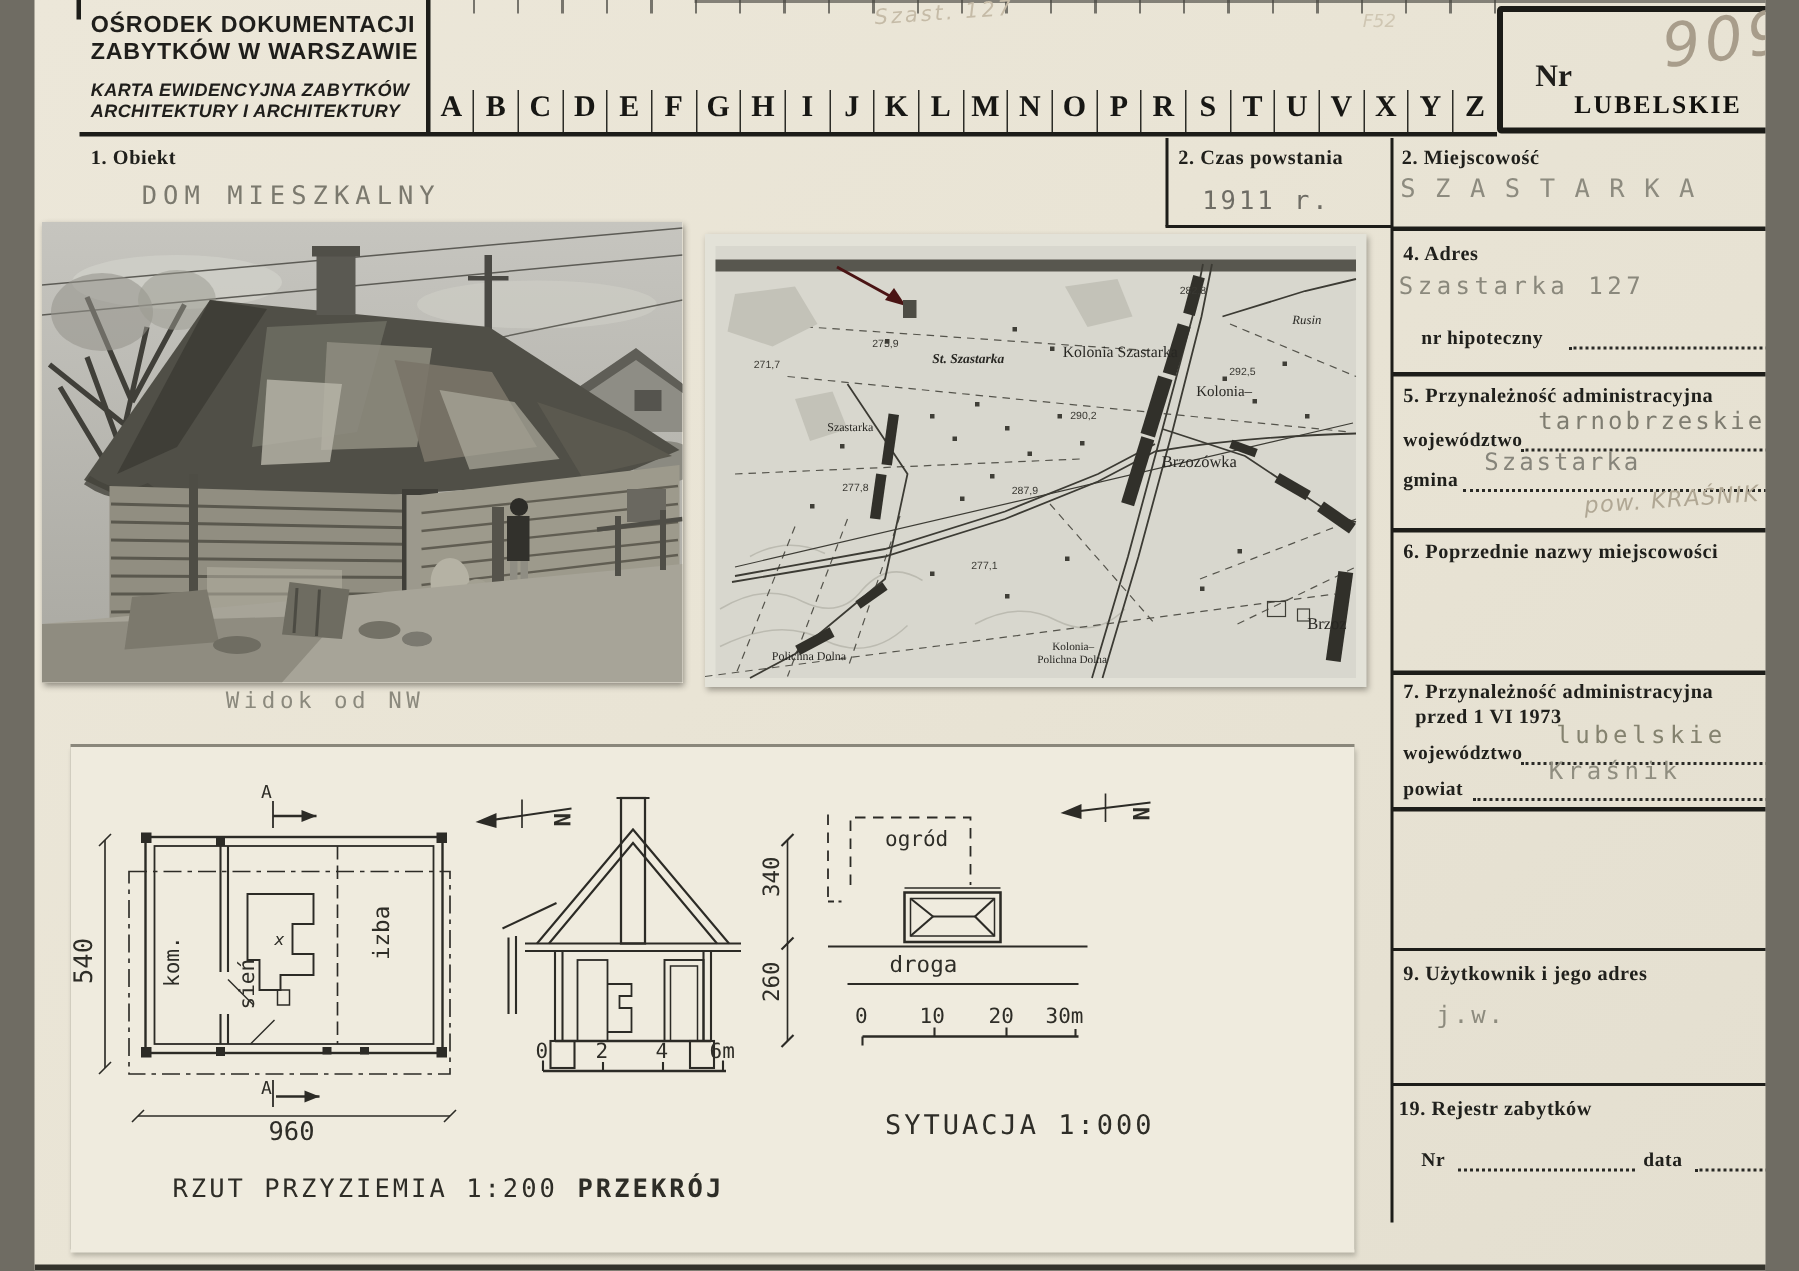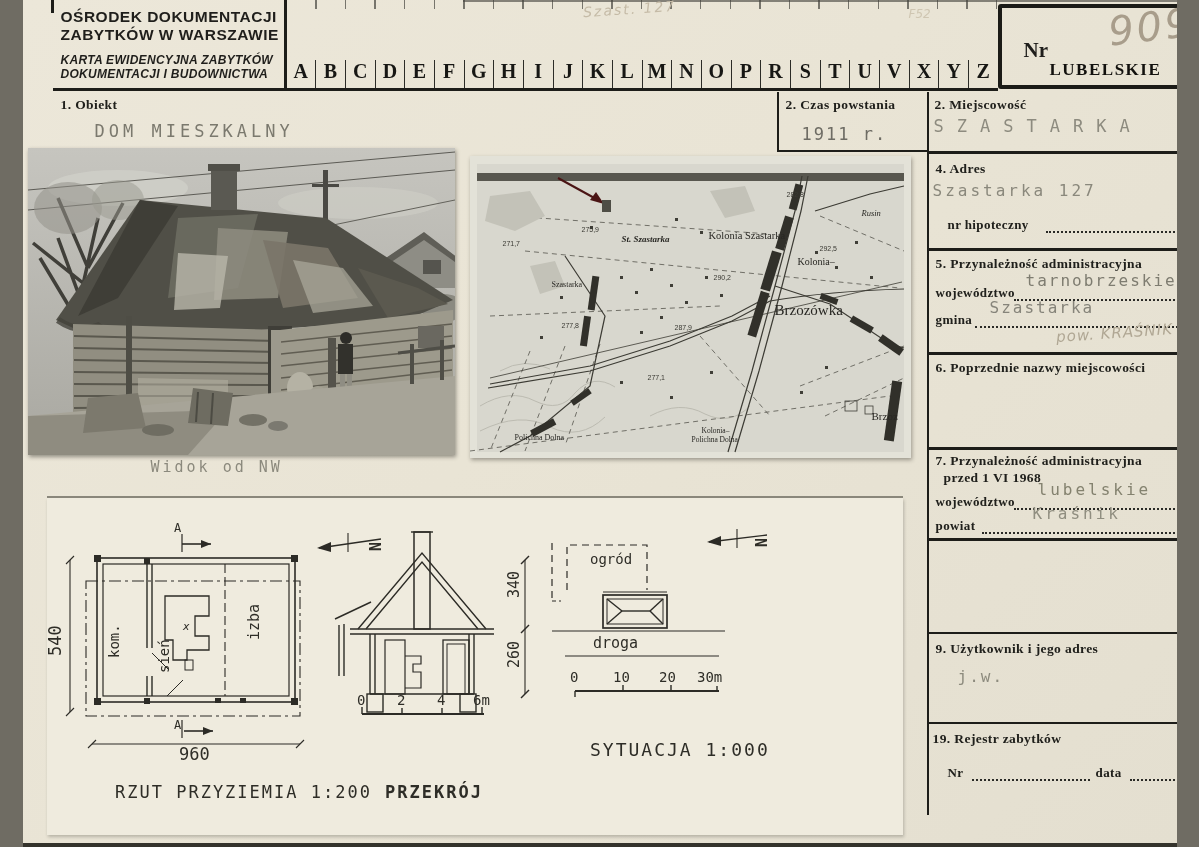--- a/index.html
+++ b/index.html
@@ -27,21 +27,21 @@
 <div id="page">
 
   <div class="abs" style="left:440px;top:0;width:759px;height:2px;background:#4d4c45;opacity:.65;"></div>
   <div class="abs" style="left:0;top:843px;width:1199px;height:4px;background:#34332c;"></div>
   <div class="abs" style="left:28px;top:0;width:3px;height:13px;background:#1d1d19;"></div>
 
   <div class="abs" style="left:38px;top:8px;width:222px;">
     <div style="font-family:'Liberation Sans',sans-serif;font-weight:bold;font-size:15.5px;letter-spacing:.5px;">OŚRODEK DOKUMENTACJI</div>
     <div style="font-family:'Liberation Sans',sans-serif;font-weight:bold;font-size:15.5px;letter-spacing:.5px;">ZABYTKÓW W WARSZAWIE</div>
     <div style="margin-top:9px;font-family:'Liberation Sans',sans-serif;font-style:italic;font-weight:bold;font-size:12px;letter-spacing:.3px;">KARTA EWIDENCYJNA ZABYTKÓW</div>
-    <div style="font-family:'Liberation Sans',sans-serif;font-style:italic;font-weight:bold;font-size:12px;letter-spacing:.3px;">DOKUMENTACJI I BUDOWNICTWA</div>
+    <div style="font-family:'Liberation Sans',sans-serif;font-style:italic;font-weight:bold;font-size:12px;letter-spacing:.3px;">ARCHITEKTURY I ARCHITEKTURY</div>
   </div>
 
   <div class="abs vline" style="left:261px;top:0;width:3px;height:89px;"></div>
 
   <div class="abs" style="left:264px;top:0;width:711px;height:9px;
        background:repeating-linear-gradient(to right, transparent 0 28.1px, #45443e 28.1px 29.6px);opacity:.7;"></div>
 
   <div class="abs cellrow" style="left:264px;top:26px;width:711px;height:63px;">
     <span class="cell">A</span>
     <span class="cell">B</span>
@@ -282,21 +282,21 @@
 
       <line x1="88" y1="22" x2="128" y2="44" stroke="#4a1414" stroke-width="2"></line>
       <polygon points="134,48 120,44 126,36" fill="#4a1414"></polygon>
       <rect x="132" y="44" width="9" height="12" fill="#4e4d45"></rect>
     </svg>
 
     <span class="maplabel" style="left:152px;top:78px;font-size:9px;font-style:italic;font-weight:bold;">St. Szastarka</span>
     <span class="maplabel" style="left:239px;top:74px;font-size:10.5px;">Kolonia Szastarka</span>
     <span class="maplabel" style="left:328px;top:100px;font-size:10px;">Kolonia–</span>
     <span class="maplabel" style="left:392px;top:52px;font-size:8.5px;font-style:italic;">Rusin</span>
-    <span class="maplabel" style="left:305px;top:146px;font-size:15px;">Brzozówka</span>
+    <span class="maplabel" style="left:305px;top:146px;font-size:11px;">Brzozówka</span>
     <span class="maplabel" style="left:402px;top:254px;font-size:11px;">Brzoz</span>
     <span class="maplabel" style="left:45px;top:277px;font-size:8px;">Polichna Dolna</span>
     <span class="maplabel" style="left:232px;top:270px;font-size:7.5px;">Kolonia–</span>
     <span class="maplabel" style="left:222px;top:279px;font-size:7.5px;">Polichna Dolna</span>
     <span class="maplabel" style="left:82px;top:124px;font-size:8px;">Szastarka</span>
     <span class="mapnum" style="left:317px;top:35px;">282,8</span>
     <span class="mapnum" style="left:112px;top:70px;">275,9</span>
     <span class="mapnum" style="left:33px;top:84px;">271,7</span>
     <span class="mapnum" style="left:244px;top:118px;">290,2</span>
     <span class="mapnum" style="left:350px;top:89px;">292,5</span>
@@ -327,21 +327,21 @@
   </div>
   <div class="abs hline" style="left:905px;top:352px;width:294px;height:2.5px;"></div>
 
   <div class="abs" style="left:905px;top:355px;width:294px;height:90px;">
     <span class="abs slabel" style="left:8px;top:5px;">6. Poprzednie nazwy miejscowości</span>
   </div>
   <div class="abs hline" style="left:905px;top:447px;width:294px;height:2.5px;"></div>
 
   <div class="abs" style="left:905px;top:450px;width:294px;height:86px;">
     <span class="abs slabel" style="left:8px;top:3px;">7. Przynależność administracyjna</span>
-    <span class="abs slabel" style="left:16px;top:20px;">przed 1 VI 1968</span>
+    <span class="abs slabel" style="left:16px;top:20px;">przed 1 VI 1973</span>
     <span class="abs slabel" style="left:8px;top:44px;font-size:13px;">województwo</span>
     <span class="abs dots" style="left:86px;top:44px;width:200px;"></span>
     <span class="abs typed" style="left:110px;top:30px;font-size:16px;letter-spacing:3px;color:#84826f;">lubelskie</span>
     <span class="abs slabel" style="left:8px;top:68px;font-size:13px;">powiat</span>
     <span class="abs dots" style="left:54px;top:68px;width:232px;"></span>
     <span class="abs typed" style="left:105px;top:54px;font-size:16px;letter-spacing:3px;color:#908e80;">Kraśnik</span>
   </div>
   <div class="abs hline" style="left:905px;top:538px;width:294px;height:2.5px;"></div>
 
   <div class="abs hline" style="left:905px;top:632px;width:294px;height:2px;"></div>

